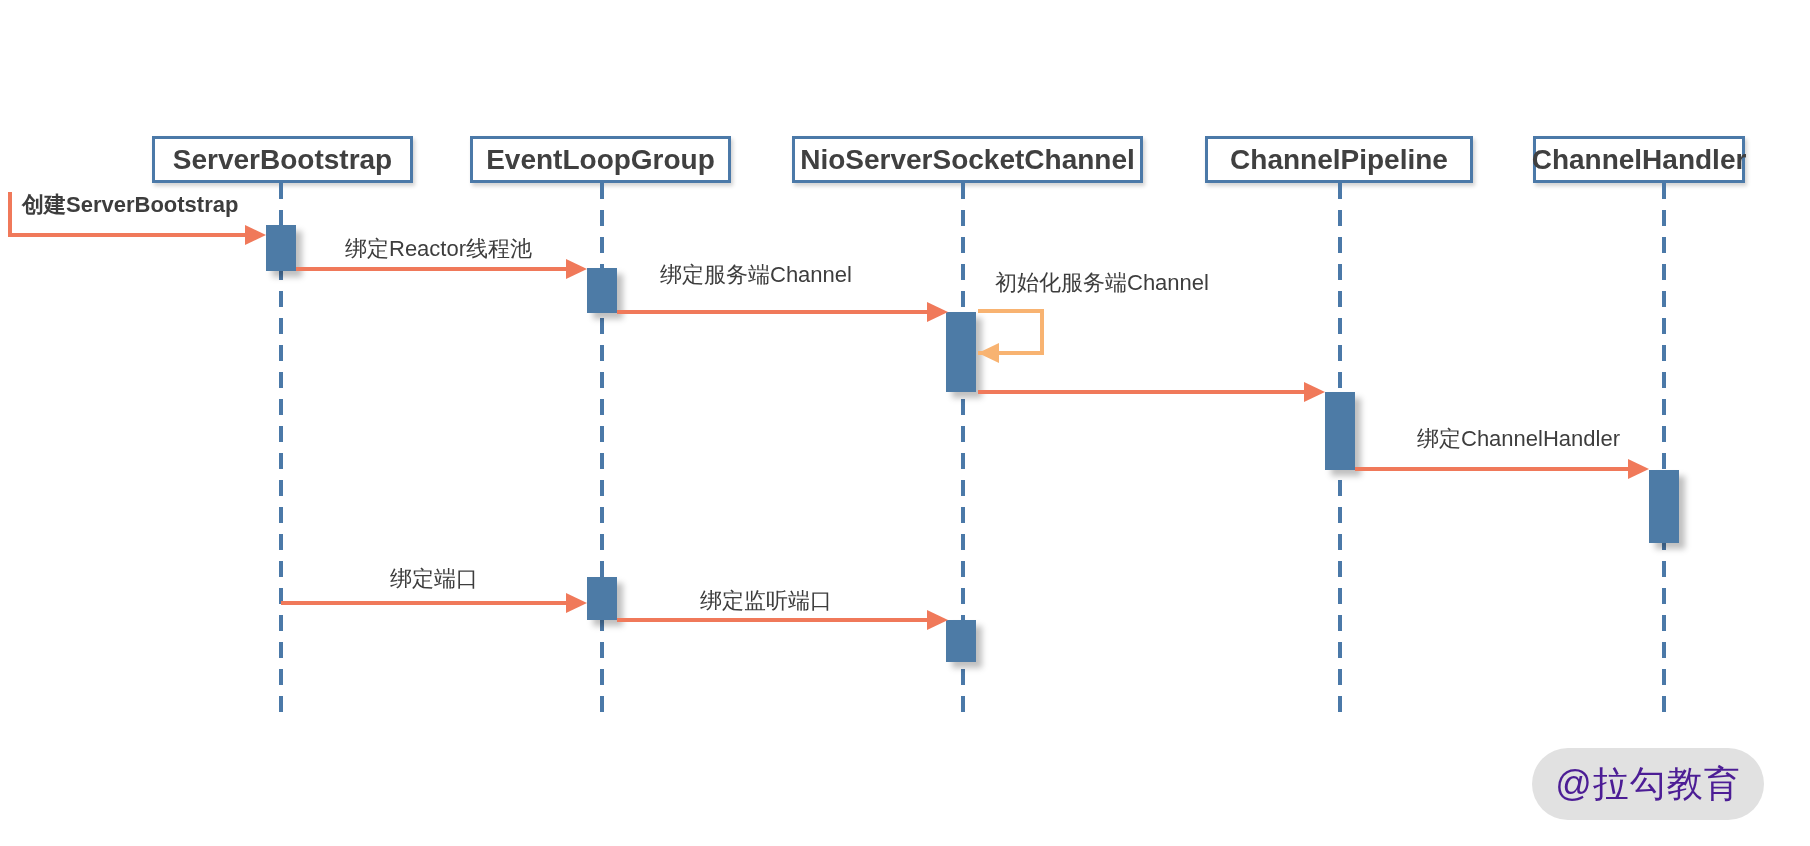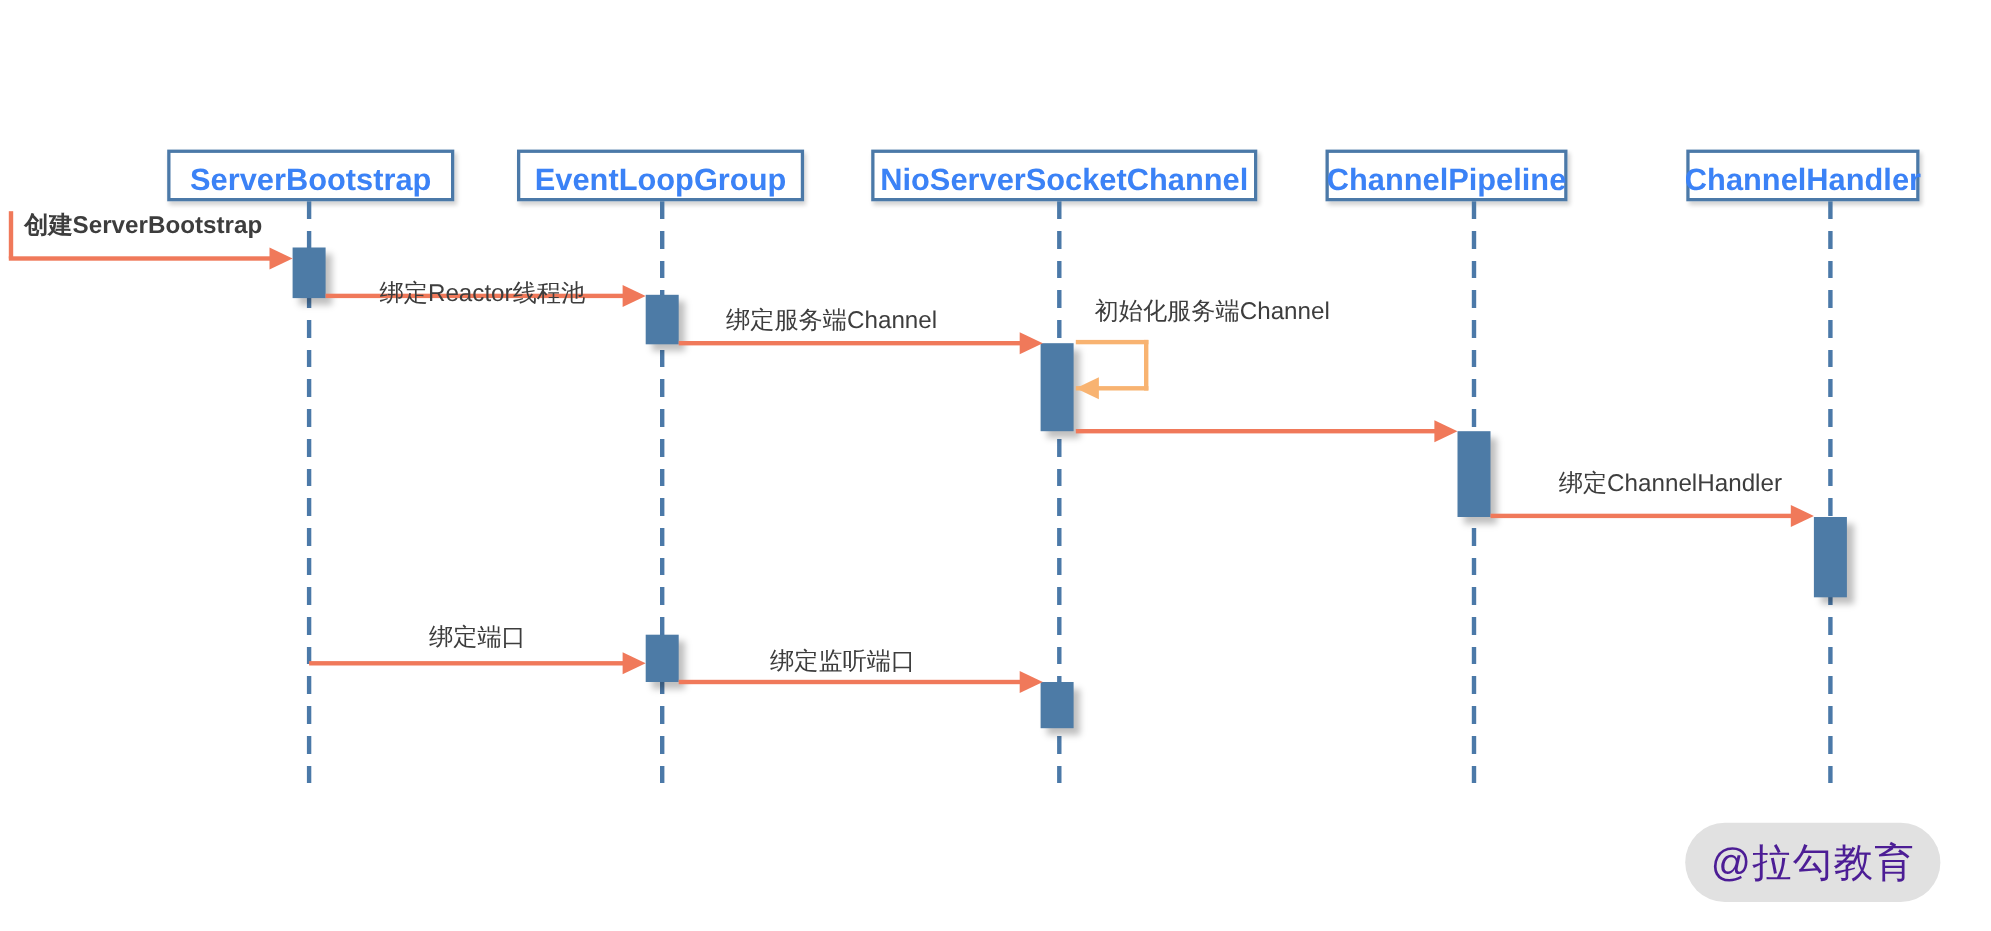--- a/index.html
+++ b/index.html
@@ -9,22 +9,22 @@
     background:#ffffff;
     font-family:"Liberation Sans","DejaVu Sans",sans-serif;
     overflow:hidden;
   }
   
   .phead{
     position:absolute;top:136px;height:47px;
     box-sizing:border-box;
     background:#ffffff;
     border:3px solid #4b79a8;
-    display:flex;align-items:flex-end;justify-content:center;
-    font-weight:bold;font-size:28px;color:#3b82f6;
+    display:flex;align-items:center;justify-content:center;
+    font-weight:bold;font-size:28px;color:#404040;
     box-shadow:2px 3px 4px rgba(0,0,0,0.18);
     white-space:nowrap;
   }
   
   .lifeline{
     position:absolute;top:183px;height:529px;width:4px;
     background-image:repeating-linear-gradient(to bottom,#4b79a8 0px,#4b79a8 16px,transparent 16px,transparent 27px);
   }
   
   .bar{
@@ -69,21 +69,21 @@
 
   <div class="phead" style="left:152px;width:261px;">
     <span>ServerBootstrap</span>
   </div>
   <div class="phead" style="left:470px;width:261px;">
     <span>EventLoopGroup</span>
   </div>
   <div class="phead" style="left:792px;width:351px;">
     <span>NioServerSocketChannel</span>
   </div>
-  <div class="phead" style="left:1205px;width:220px;">
+  <div class="phead" style="left:1205px;width:268px;">
     <span>ChannelPipeline</span>
   </div>
   <div class="phead" style="left:1533px;width:212px;">
     <span>ChannelHandler</span>
   </div>
 
   <div class="lifeline" style="left:279px;"></div>
   <div class="lifeline" style="left:600px;"></div>
   <div class="lifeline" style="left:961px;"></div>
   <div class="lifeline" style="left:1338px;"></div>
@@ -97,25 +97,25 @@
   <div class="bar" style="left:587px;top:577px;height:43px;"></div>
   <div class="bar" style="left:946px;top:620px;height:42px;"></div>
 
   <div class="mvline" style="left:8px;top:192px;height:43px;"></div>
   <div class="mline" style="left:8px;top:233px;width:238px;"></div>
   <div class="mhead" style="left:245px;top:225px;"></div>
   <div class="mlabel" style="left:22px;top:190px;font-weight:bold;">创建ServerBootstrap</div>
 
   <div class="mline" style="left:296px;top:267px;width:271px;"></div>
   <div class="mhead" style="left:566px;top:259px;"></div>
-  <div class="mlabel" style="left:345px;top:252px;">绑定Reactor线程池</div>
+  <div class="mlabel" style="left:345px;top:234px;">绑定Reactor线程池</div>
 
   <div class="mline" style="left:617px;top:310px;width:311px;"></div>
   <div class="mhead" style="left:927px;top:302px;"></div>
-  <div class="mlabel" style="left:660px;top:276px;">绑定服务端Channel</div>
+  <div class="mlabel" style="left:660px;top:260px;">绑定服务端Channel</div>
 
   <div class="selfloop"></div>
   <div class="selfhead"></div>
   <div class="mlabel" style="left:995px;top:268px;">初始化服务端Channel</div>
 
   <div class="mline" style="left:978px;top:390px;width:327px;"></div>
   <div class="mhead" style="left:1304px;top:382px;"></div>
 
   <div class="mline" style="left:1355px;top:467px;width:274px;"></div>
   <div class="mhead" style="left:1628px;top:459px;"></div>

